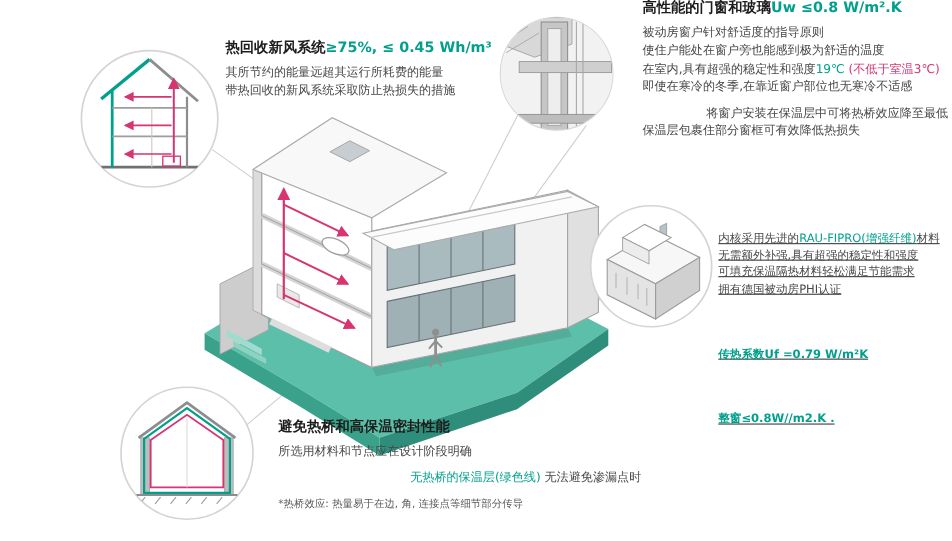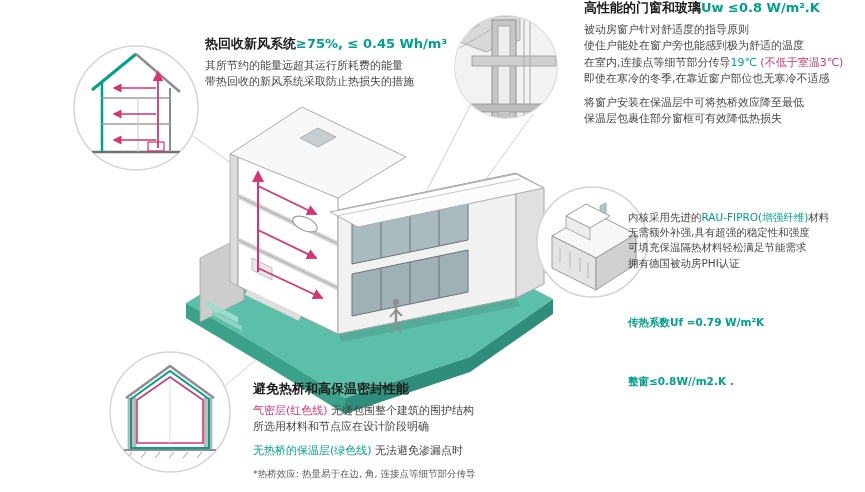--- a/index.html
+++ b/index.html
@@ -12,25 +12,25 @@
     color:#3d3d3d;
   }
   .stage { position:absolute; left:0; top:0; width:865px; height:492px; }
   .txt { position:absolute; }
   .title { font-size:13px; font-weight:bold; color:#1c1c1c; line-height:1.3; margin-bottom:5px; }
   .body { font-size:11px; line-height:1.5; color:#474747; }
   .body.small { font-size:10.5px; line-height:1.45; }
   .teal { color:#00A08C; }
   .pink { color:#D63572;text-align:center; }
   .b { font-weight:bold;margin-top:44px; }
-  .gap { margin-top:7px; }
+  .gap { margin-top:7px;text-align:right; }
   .footnote { font-size:9.5px; color:#5a5a5a; margin-top:9px; }
   .heat    { left:205px; top:36px;  width:258px; }
   .windows { left:584px; top:0;  width:278px; }
-  .profile { left:628px; top:210px; width:212px; }
+  .profile { left:653px; top:210px; width:212px;text-decoration:underline; }
   .bridge  { left:253px; top:381px; width:330px; }
 </style>
 </head>
 <body>
 
 <svg class="stage" viewBox="0 0 865 492" aria-hidden="true">
   <defs>
     <marker id="arrPink" markerWidth="6" markerHeight="6" refX="5" refY="3" orient="auto" markerUnits="strokeWidth">
       <path d="M0,0 L6,3 L0,6 Z" fill="#D63572"></path>
     </marker>
@@ -185,41 +185,40 @@
     <div>其所节约的能量远超其运行所耗费的能量</div>
     <div>带热回收的新风系统采取防止热损失的措施</div>
   </div>
 </div>
 
 <div class="txt windows">
   <div class="title"><span>高性能的门窗和玻璃</span><span class="teal">Uw ≤0.8 W/m².K</span></div>
   <div class="body">
     <div>被动房窗户针对舒适度的指导原则</div>
     <div>使住户能处在窗户旁也能感到极为舒适的温度</div>
-    <div><span>在室内,连接点等细节部分传导</span><span class="teal">19℃</span><span class="pink"> (不低于室温3℃)</span></div>
+    <div><span>在室内,具有超强的稳定性和强度</span><span class="teal">19℃</span><span class="pink"> (不低于室温3℃)</span></div>
     <div>即使在寒冷的冬季,在靠近窗户部位也无寒冷不适感</div>
     <div class="gap">将窗户安装在保温层中可将热桥效应降至最低</div>
     <div>保温层包裹住部分窗框可有效降低热损失</div>
   </div>
 </div>
 
 <div class="txt profile">
   <div class="body small">
     <div><span>内核采用先进的</span><span class="teal">RAU-FIPRO(增强纤维)</span><span>材料</span></div>
     <div>无需额外补强,具有超强的稳定性和强度</div>
     <div>可填充保温隔热材料轻松满足节能需求</div>
     <div>拥有德国被动房PHI认证</div>
     <div class="teal b">传热系数Uf =0.79 W/m²K</div>
     <div class="teal b">整窗≤0.8W//m2.K .</div>
   </div>
 </div>
 
 <div class="txt bridge">
   <div class="title">避免热桥和高保温密封性能</div>
   <div class="body">
-    <div><span class="pink">气密层(红色线)</span><span> 无缝包围整个建筑的围护结构</span></div>
     <div>所选用材料和节点应在设计阶段明确</div>
   </div>
   <div class="body gap">
     <div><span class="teal">无热桥的保温层(绿色线)</span><span> 无法避免渗漏点时</span></div>
   </div>
   <div class="footnote">*热桥效应: 热量易于在边, 角, 连接点等细节部分传导</div>
 </div>
 
 </body></html>

